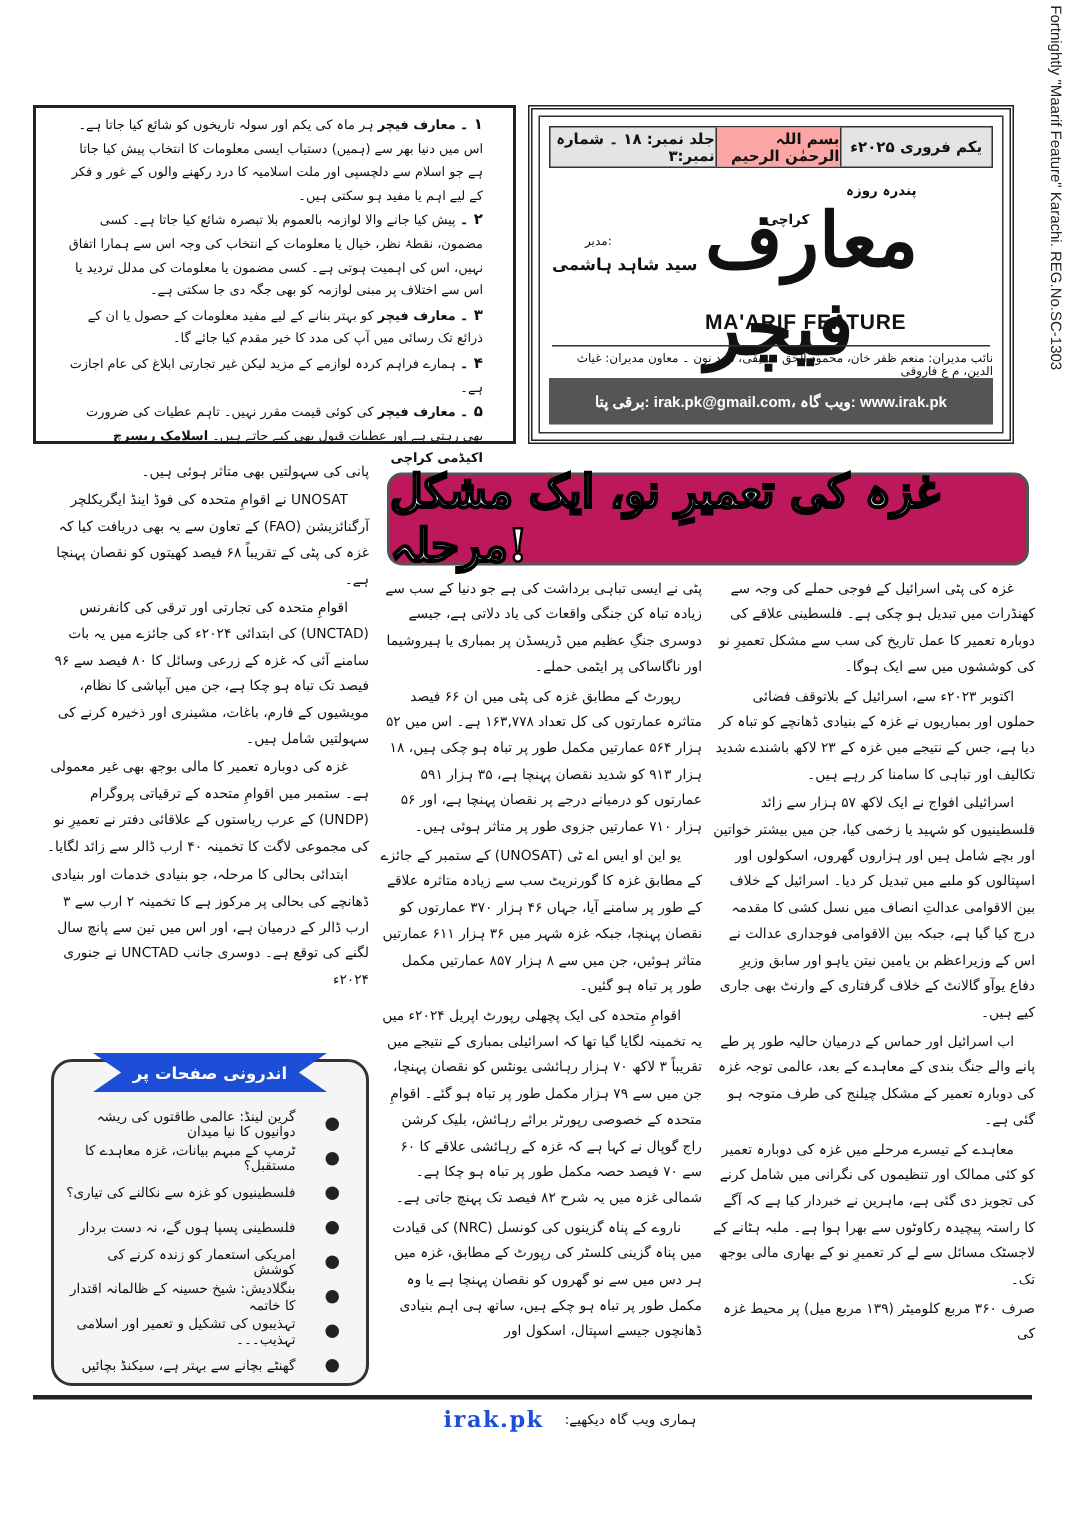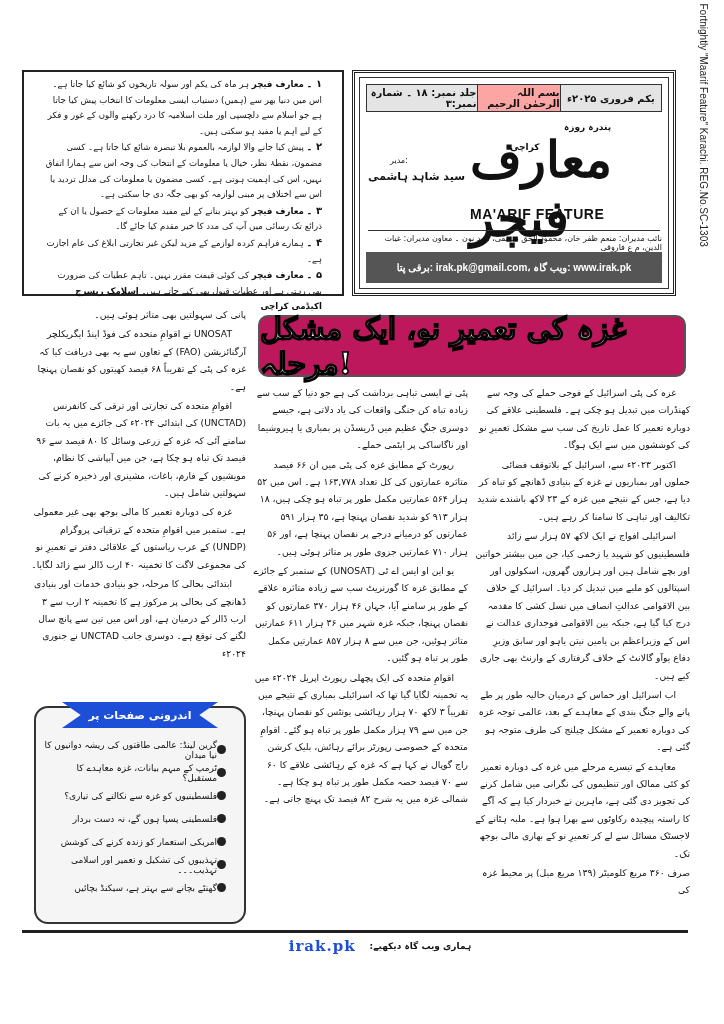--- a/index.html
+++ b/index.html
@@ -40,28 +40,28 @@
   .col{font-size:9.2px;line-height:17.4px;}
   .col p{margin:0 0 2px 0;}
   .col p.ind{text-indent:14px;}
   #col-right{left:474px;top:384px;width:216px;}
   #col-mid{left:252px;top:384px;width:216px;}
   #col-left{left:26px;top:306px;width:220px;}
   
   #inside{left:34px;top:706px;width:212px;height:218px;border:2px solid #333;border-radius:14px;background:#f5f5f5;box-sizing:border-box;}
   #inside-title{position:absolute;left:26px;top:-6px;width:156px;height:26px;background:#1d4ed8;color:#fff;font-size:11px;font-weight:bold;display:flex;align-items:center;justify-content:center;clip-path:polygon(0 0,100% 0,88% 50%,100% 100%,0 100%,12% 50%);}
   #inside ul{list-style:none;margin:0;padding:0;position:absolute;top:30px;left:8px;right:8px;}
-  #inside li{display:flex;direction:rtl;align-items:center;height:23px;font-size:9px;}
+  #inside li{display:flex;direction:rtl;align-items:center;height:23px;font-size:9px;gap:20px;}
   #inside li .txt{flex:1;text-align:right;}
   #inside li .bullet{width:9px;height:9px;border-radius:50%;background:#222;margin-right:10px;flex:none;}
   
   #bottom-rule{left:22px;top:930px;width:666px;border-top:3px solid #222;}
   #footer{left:230px;top:938px;width:300px;height:16px;display:flex;align-items:center;justify-content:center;gap:14px;}
   #footer .site{font-size:15px;font-weight:bold;color:#1d4ed8;font-family:"DejaVu Serif",serif;letter-spacing:1px;}
-  #footer .lbl{font-size:9px;direction:rtl;font-weight:bold;}
+  #footer .lbl{font-size:9px;direction:rtl;}
 </style>
 </head>
 <body>
 
 <div id="notice" class="abs rtl">
   <p><span class="num">۱ ۔</span> <span class="brand">معارف فیچر</span> <span>ہر ماہ کی یکم اور سولہ تاریخوں کو شائع کیا جاتا ہے۔ اس میں دنیا بھر سے (ہمیں) دستیاب ایسی معلومات کا انتخاب پیش کیا جاتا ہے جو اسلام سے دلچسپی اور ملت اسلامیہ کا درد رکھنے والوں کے غور و فکر کے لیے اہم یا مفید ہو سکتی ہیں۔</span></p>
   <p><span class="num">۲ ۔</span> <span>پیش کیا جانے والا لوازمہ بالعموم بلا تبصرہ شائع کیا جاتا ہے۔ کسی مضمون، نقطۂ نظر، خیال یا معلومات کے انتخاب کی وجہ اس سے ہمارا اتفاق نہیں، اس کی اہمیت ہوتی ہے۔ کسی مضمون یا معلومات کی مدلل تردید یا اس سے اختلاف پر مبنی لوازمہ کو بھی جگہ دی جا سکتی ہے۔</span></p>
   <p><span class="num">۳ ۔</span> <span class="brand">معارف فیچر</span> <span>کو بہتر بنانے کے لیے مفید معلومات کے حصول یا ان کے ذرائع تک رسائی میں آپ کی مدد کا خیر مقدم کیا جائے گا۔</span></p>
   <p><span class="num">۴ ۔</span> <span>ہمارے فراہم کردہ لوازمے کے مزید لیکن غیر تجارتی ابلاغ کی عام اجازت ہے۔</span></p>
   <p><span class="num">۵ ۔</span> <span class="brand">معارف فیچر</span> <span>کی کوئی قیمت مقرر نہیں۔ تاہم عطیات کی ضرورت بھی رہتی ہے اور عطیات قبول بھی کیے جاتے ہیں۔</span> <span class="brand">اسلامک ریسرچ اکیڈمی کراچی</span></p>
@@ -103,20 +103,21 @@
   <p class="ind">اب اسرائیل اور حماس کے درمیان حالیہ طور پر طے پانے والے جنگ بندی کے معاہدے کے بعد، عالمی توجہ غزہ کی دوبارہ تعمیر کے مشکل چیلنج کی طرف متوجہ ہو گئی ہے۔</p>
   <p class="ind">معاہدے کے تیسرے مرحلے میں غزہ کی دوبارہ تعمیر کو کئی ممالک اور تنظیموں کی نگرانی میں شامل کرنے کی تجویز دی گئی ہے، ماہرین نے خبردار کیا ہے کہ آگے کا راستہ پیچیدہ رکاوٹوں سے بھرا ہوا ہے۔ ملبہ ہٹانے کے لاجسٹک مسائل سے لے کر تعمیرِ نو کے بھاری مالی بوجھ تک۔</p>
   <p>صرف ۳۶۰ مربع کلومیٹر (۱۳۹ مربع میل) پر محیط غزہ کی</p>
 </div>
 
 <div id="col-mid" class="abs col rtl">
   <p>پٹی نے ایسی تباہی برداشت کی ہے جو دنیا کے سب سے زیادہ تباہ کن جنگی واقعات کی یاد دلاتی ہے، جیسے دوسری جنگِ عظیم میں ڈریسڈن پر بمباری یا ہیروشیما اور ناگاساکی پر ایٹمی حملے۔</p>
   <p class="ind">رپورٹ کے مطابق غزہ کی پٹی میں ان ۶۶ فیصد متاثرہ عمارتوں کی کل تعداد ۱۶۳,۷۷۸ ہے۔ اس میں ۵۲ ہزار ۵۶۴ عمارتیں مکمل طور پر تباہ ہو چکی ہیں، ۱۸ ہزار ۹۱۳ کو شدید نقصان پہنچا ہے، ۳۵ ہزار ۵۹۱ عمارتوں کو درمیانے درجے پر نقصان پہنچا ہے، اور ۵۶ ہزار ۷۱۰ عمارتیں جزوی طور پر متاثر ہوئی ہیں۔</p>
   <p class="ind">یو این او ایس اے ٹی (UNOSAT) کے ستمبر کے جائزے کے مطابق غزہ کا گورنریٹ سب سے زیادہ متاثرہ علاقے کے طور پر سامنے آیا، جہاں ۴۶ ہزار ۳۷۰ عمارتوں کو نقصان پہنچا، جبکہ غزہ شہر میں ۳۶ ہزار ۶۱۱ عمارتیں متاثر ہوئیں، جن میں سے ۸ ہزار ۸۵۷ عمارتیں مکمل طور پر تباہ ہو گئیں۔</p>
   <p class="ind">اقوامِ متحدہ کی ایک پچھلی رپورٹ اپریل ۲۰۲۴ء میں یہ تخمینہ لگایا گیا تھا کہ اسرائیلی بمباری کے نتیجے میں تقریباً ۳ لاکھ ۷۰ ہزار رہائشی یونٹس کو نقصان پہنچا، جن میں سے ۷۹ ہزار مکمل طور پر تباہ ہو گئے۔ اقوامِ متحدہ کے خصوصی رپورٹر برائے رہائش، بلیک کرشن راج گوپال نے کہا ہے کہ غزہ کے رہائشی علاقے کا ۶۰ سے ۷۰ فیصد حصہ مکمل طور پر تباہ ہو چکا ہے۔ شمالی غزہ میں یہ شرح ۸۲ فیصد تک پہنچ جاتی ہے۔</p>
+  <p class="ind">ناروے کے پناہ گزینوں کی کونسل (NRC) کی قیادت میں پناہ گزینی کلسٹر کی رپورٹ کے مطابق، غزہ میں ہر دس میں سے نو گھروں کو نقصان پہنچا ہے یا وہ مکمل طور پر تباہ ہو چکے ہیں، ساتھ ہی اہم بنیادی ڈھانچوں جیسے اسپتال، اسکول اور</p>
 </div>
 
 <div id="col-left" class="abs col rtl">
   <p>پانی کی سہولتیں بھی متاثر ہوئی ہیں۔</p>
   <p class="ind">UNOSAT نے اقوامِ متحدہ کی فوڈ اینڈ ایگریکلچر آرگنائزیشن (FAO) کے تعاون سے یہ بھی دریافت کیا کہ غزہ کی پٹی کے تقریباً ۶۸ فیصد کھیتوں کو نقصان پہنچا ہے۔</p>
   <p class="ind">اقوامِ متحدہ کی تجارتی اور ترقی کی کانفرنس (UNCTAD) کی ابتدائی ۲۰۲۴ء کی جائزے میں یہ بات سامنے آئی کہ غزہ کے زرعی وسائل کا ۸۰ فیصد سے ۹۶ فیصد تک تباہ ہو چکا ہے، جن میں آبپاشی کا نظام، مویشیوں کے فارم، باغات، مشینری اور ذخیرہ کرنے کی سہولتیں شامل ہیں۔</p>
   <p class="ind">غزہ کی دوبارہ تعمیر کا مالی بوجھ بھی غیر معمولی ہے۔ ستمبر میں اقوامِ متحدہ کے ترقیاتی پروگرام (UNDP) کے عرب ریاستوں کے علاقائی دفتر نے تعمیرِ نو کی مجموعی لاگت کا تخمینہ ۴۰ ارب ڈالر سے زائد لگایا۔</p>
   <p class="ind">ابتدائی بحالی کا مرحلہ، جو بنیادی خدمات اور بنیادی ڈھانچے کی بحالی پر مرکوز ہے کا تخمینہ ۲ ارب سے ۳ ارب ڈالر کے درمیان ہے، اور اس میں تین سے پانچ سال لگنے کی توقع ہے۔ دوسری جانب UNCTAD نے جنوری ۲۰۲۴ء</p>
 </div>
 
@@ -138,20 +139,24 @@
     <li>
         <span class="bullet"></span>
         <span class="txt">فلسطینی پسپا ہوں گے، نہ دست بردار</span>
       </li>
     <li>
         <span class="bullet"></span>
         <span class="txt">امریکی استعمار کو زندہ کرنے کی کوشش</span>
       </li>
     <li>
         <span class="bullet"></span>
+        <span class="txt">بنگلادیش: شیخ حسینہ کے ظالمانہ اقتدار کا خاتمہ</span>
+      </li>
+    <li>
+        <span class="bullet"></span>
         <span class="txt">تہذیبوں کی تشکیل و تعمیر اور اسلامی تہذیب۔۔۔</span>
       </li>
     <li>
         <span class="bullet"></span>
         <span class="txt">گھنٹے بچانے سے بہتر ہے، سیکنڈ بچائیں</span>
       </li>
   </ul>
 </div>
 
 <div id="bottom-rule" class="abs"></div>

